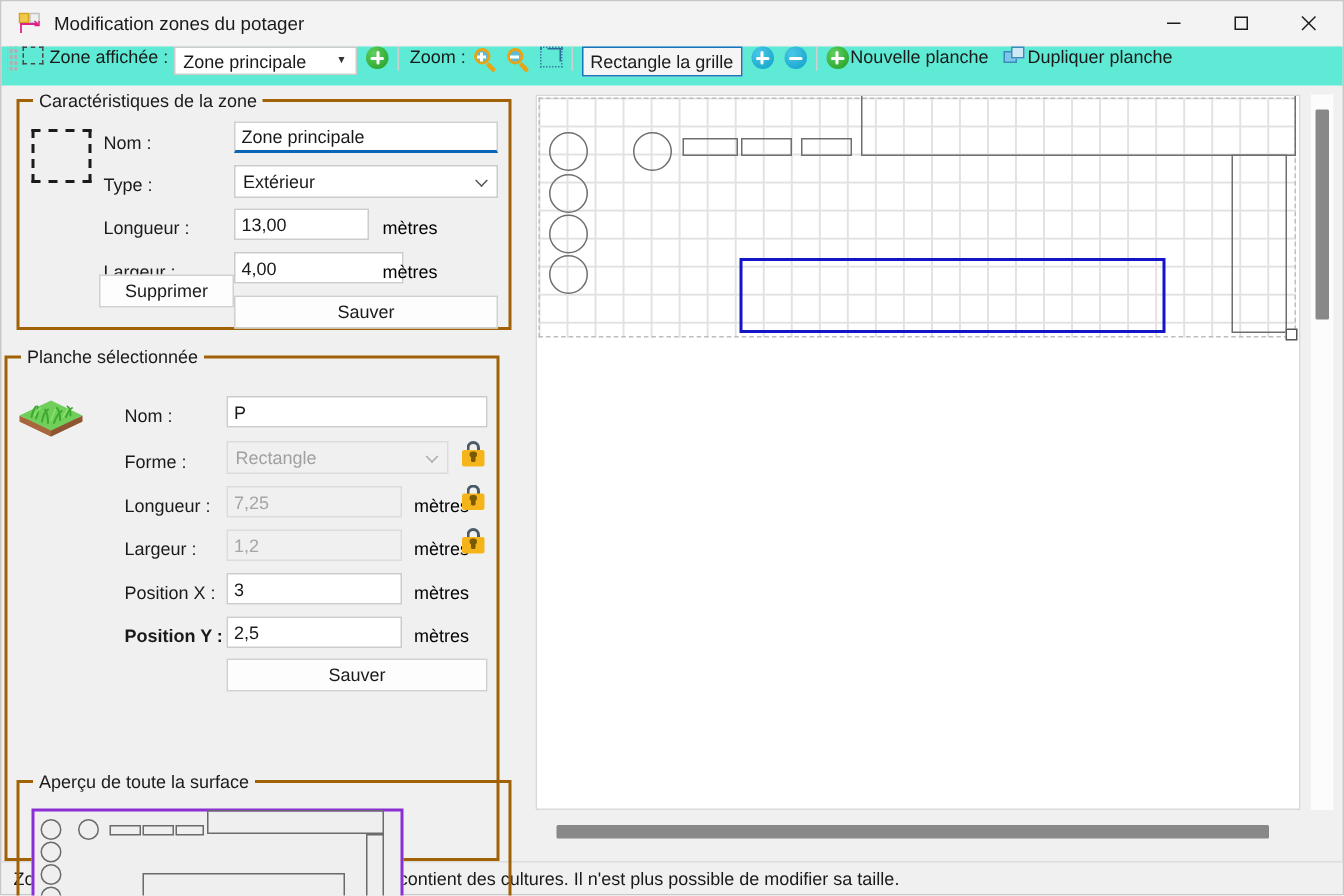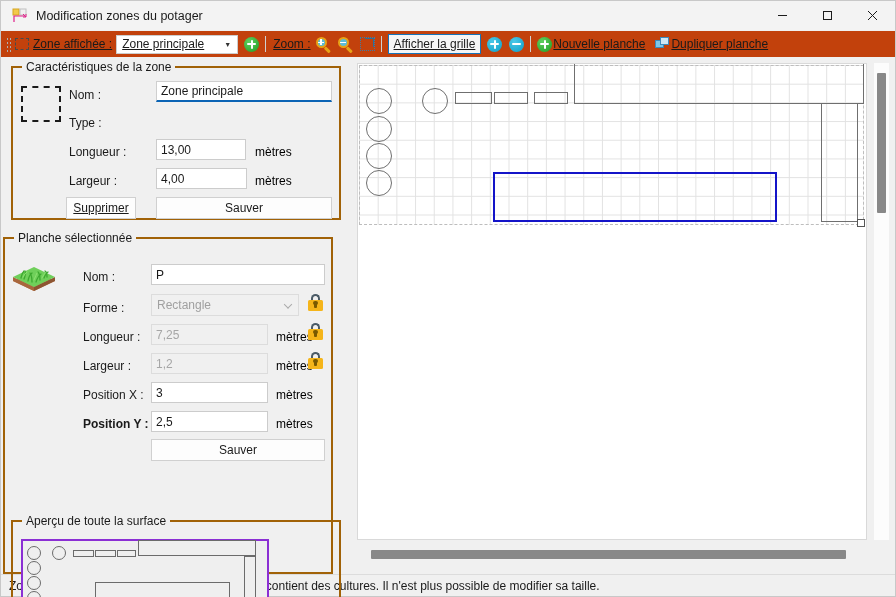--- a/index.html
+++ b/index.html
@@ -32,25 +32,24 @@
   .win-btns { display: flex; height: 30px; }
   .win-btn {
     width: 45px; height: 30px;
     display: flex; align-items: center; justify-content: center;
     font-size: 12px; color: #1b1b1b;
   }
 
   
   .toolbar {
     height: 26px; flex: 0 0 26px;
-    background: #c2410c;
-    display: flex; align-items: center;
+    background: #5eead4;
+    display: flex; align-items: flex-start;
     padding-left: 4px;
     gap: 0px;
-    text-decoration: underline;
   }
   .grip { width: 7px; height: 16px; margin-right: 3px;
     background-image: radial-gradient(#b0b0b0 1px, transparent 1px);
     background-size: 3px 4px; background-position: 1px 1px; }
   .tb-label { font-size: 12px; margin: 0 4px 0 1px; white-space: nowrap; }
   .dashed-sq { width: 14px; height: 12px; border: 1px dashed #4a4a4a; display: inline-block; margin-right: 3px; }
   .tb-combo {
     width: 122px; height: 19px;
     background: #ffffff; border: 1px solid #cccccc;
     display: flex; align-items: center; position: relative;
@@ -243,21 +242,21 @@
       <div class="sign">
           <i class="h"></i>
         </div>
     </div>
     <div style="width:6px"></div>
     <div class="fit-icon">
       <div class="bx"></div>
         <div class="ar"></div>
     </div>
     <div class="tb-sep"></div>
-    <div class="tb-toggle">Afficher la grille</div>
+    <div class="tb-toggle">Rectangle la grille</div>
     <div style="width:6px"></div>
     <div class="circ-btn cyan plus"></div>
     <div style="width:7px"></div>
     <div class="circ-btn cyan minus"></div>
     <div class="tb-sep"></div>
     <div class="circ-btn green plus"></div>
     <span class="tb-label">Nouvelle planche</span>
     <div style="width:6px"></div>
     <div class="dup-icon">
         <div class="b1"></div>
@@ -274,30 +273,34 @@
         <div class="gtitle">Caractéristiques de la zone</div>
 
         <div class="row" style="left:8px; top:18px;">
           <div class="dashed-zone"></div>
         </div>
 
         <div class="row" style="left:56px; top:20px;">Nom :</div>
         <div class="txt focus" style="position:absolute; left:143px; top:13px; width:176px;">Zone principale</div>
 
         <div class="row" style="left:56px; top:48px;">Type :</div>
+        <div class="combo" style="position:absolute; left:143px; top:42px; width:176px;">
+          <span>Extérieur</span>
+          <span class="chev"></span>
+        </div>
 
         <div class="row" style="left:56px; top:77px;">Longueur :</div>
         <div class="txt" style="position:absolute; left:143px; top:71px; width:90px;">13,00</div>
         <div class="row lbl" style="left:242px; top:77px;">mètres</div>
 
         <div class="row" style="left:56px; top:106px;">Largeur :</div>
-        <div class="txt" style="position:absolute; left:143px; top:100px; width:91px;">4,00</div>
+        <div class="txt" style="position:absolute; left:143px; top:100px; width:113px;">4,00</div>
         <div class="row lbl" style="left:242px; top:106px;">mètres</div>
 
-        <div class="btn" style="position:absolute; left:53px; top:129px; width:70px;text-decoration:underline;">Supprimer</div>
+        <div class="btn" style="position:absolute; left:53px; top:115px; width:90px;">Supprimer</div>
         <div class="btn" style="position:absolute; left:143px; top:129px; width:176px;">Sauver</div>
       </div>
 
       <div class="group" style="left:2px; top:180px; width:330px; height:337px;">
         <div class="gtitle">Planche sélectionnée</div>
 
         <div class="row" style="left:6px; top:22px;">
           <div class="grass">
             <svg width="46" height="36" viewBox="0 0 46 36">
               <polygon points="23,10 44,20 23,30 2,20" fill="#c07b4e"></polygon>

